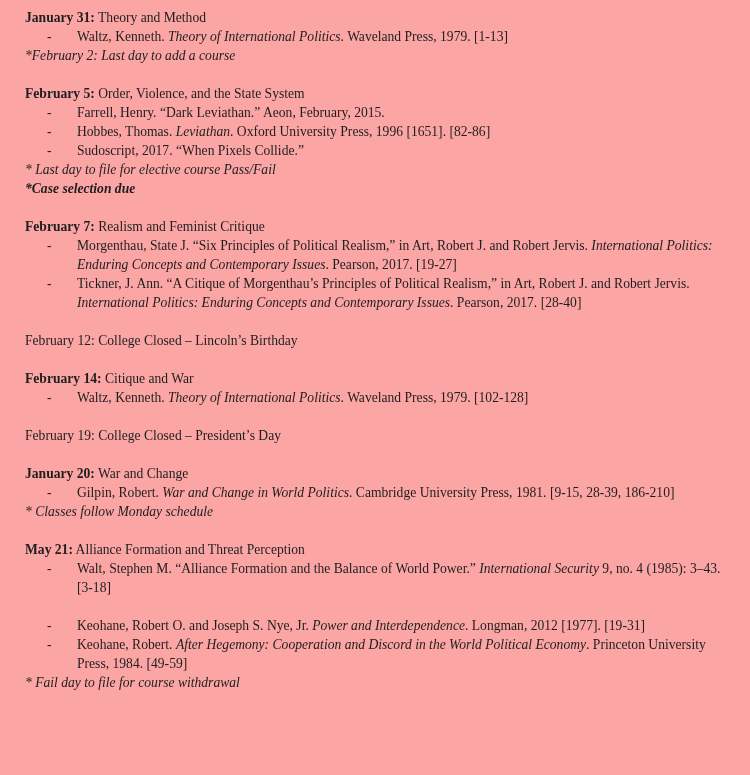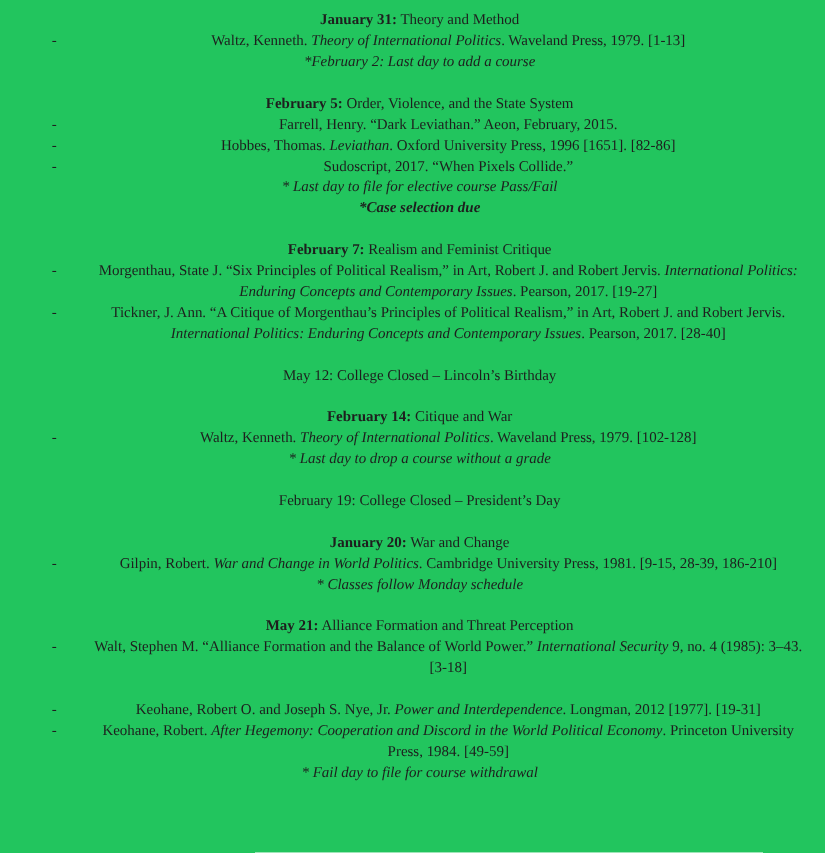--- a/index.html
+++ b/index.html
@@ -6,27 +6,26 @@
     margin: 0;
     padding: 0;
     background: #ffffff;
   }
   .page {
     position: relative;
     width: 750px;
     height: 775px;
     box-sizing: border-box;
     overflow: hidden;
-    background: #22c55e;
+    background: #fca5a5;
     color: #1e1e1e;
     font-family: "Liberation Serif", "DejaVu Serif", serif;
     font-size: 13.6px;
     line-height: 19px;
     padding: 8px 12px 0 25px;
-    text-align: center;
   }
   .section { margin: 0 0 19px 0; }
   .section:last-child { margin-bottom: 0; }
   .line { min-height: 19px; }
   .heading { }
   .bullet {
     position: relative;
     padding-left: 52px;
   }
   .bullet::before {
@@ -55,26 +54,25 @@
       <div class="line bullet"><span>Sudoscript, 2017. “When Pixels Collide.”</span></div>
       <div class="line note"><span class="i">* Last day to file for elective course Pass/Fail</span></div>
       <div class="line note"><span class="b i">*Case selection due</span></div>
     </section>
     <section class="section">
       <div class="line heading"><span class="b">February 7:</span><span> Realism and Feminist Critique</span></div>
       <div class="line bullet"><span>Morgenthau, State J. “Six Principles of Political Realism,” in Art, Robert J. and Robert Jervis. </span><span class="i">International Politics: Enduring Concepts and Contemporary Issues</span><span>. Pearson, 2017. [19-27]</span></div>
       <div class="line bullet"><span>Tickner, J. Ann. “A Citique of Morgenthau’s Principles of Political Realism,” in Art, Robert J. and Robert Jervis. </span><span class="i">International Politics: Enduring Concepts and Contemporary Issues</span><span>. Pearson, 2017. [28-40]</span></div>
     </section>
     <section class="section">
-      <div class="line heading"><span>May 12: College Closed – Lincoln’s Birthday</span></div>
+      <div class="line heading"><span>February 12: College Closed – Lincoln’s Birthday</span></div>
     </section>
     <section class="section">
       <div class="line heading"><span class="b">February 14:</span><span> Citique and War</span></div>
       <div class="line bullet"><span>Waltz, Kenneth. </span><span class="i">Theory of International Politics</span><span>. Waveland Press, 1979. [102-128]</span></div>
-      <div class="line note"><span class="i">* Last day to drop a course without a grade</span></div>
     </section>
     <section class="section">
       <div class="line heading"><span>February 19: College Closed – President’s Day</span></div>
     </section>
     <section class="section">
       <div class="line heading"><span class="b">January 20:</span><span> War and Change</span></div>
       <div class="line bullet"><span>Gilpin, Robert. </span><span class="i">War and Change in World Politics</span><span>. Cambridge University Press, 1981. [9-15, 28-39, 186-210]</span></div>
       <div class="line note"><span class="i">* Classes follow Monday schedule</span></div>
     </section>
     <section class="section">

